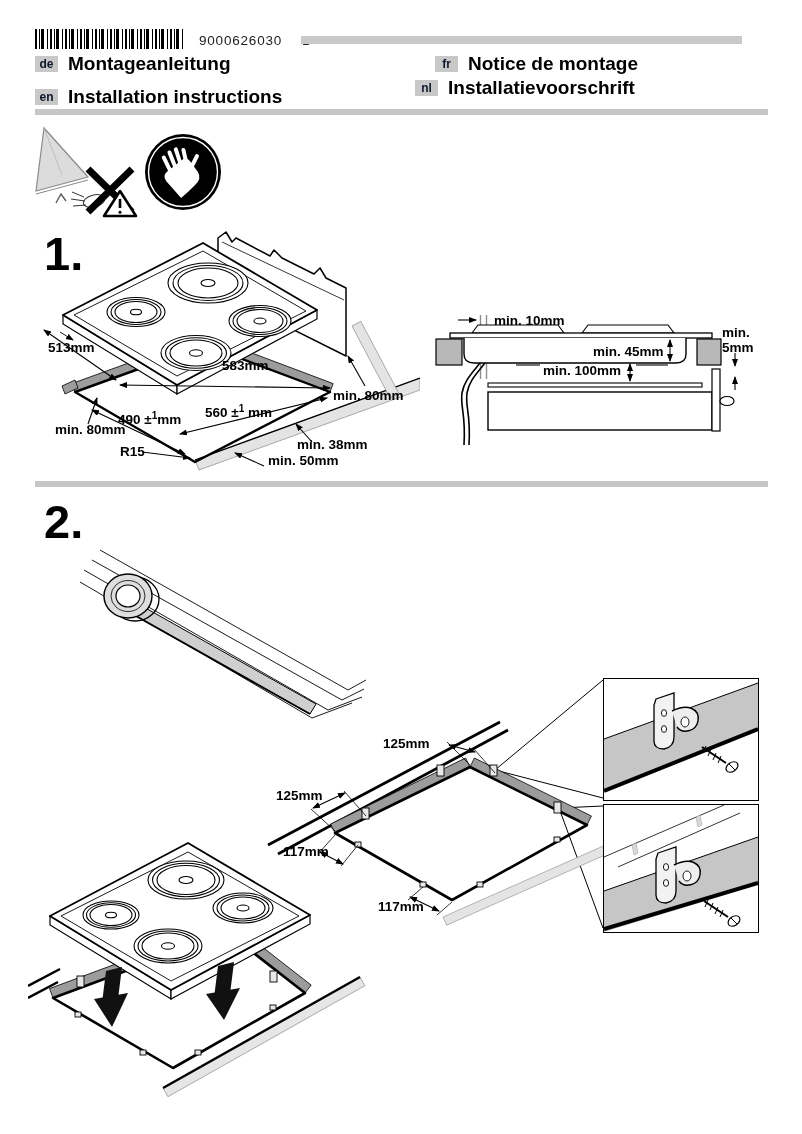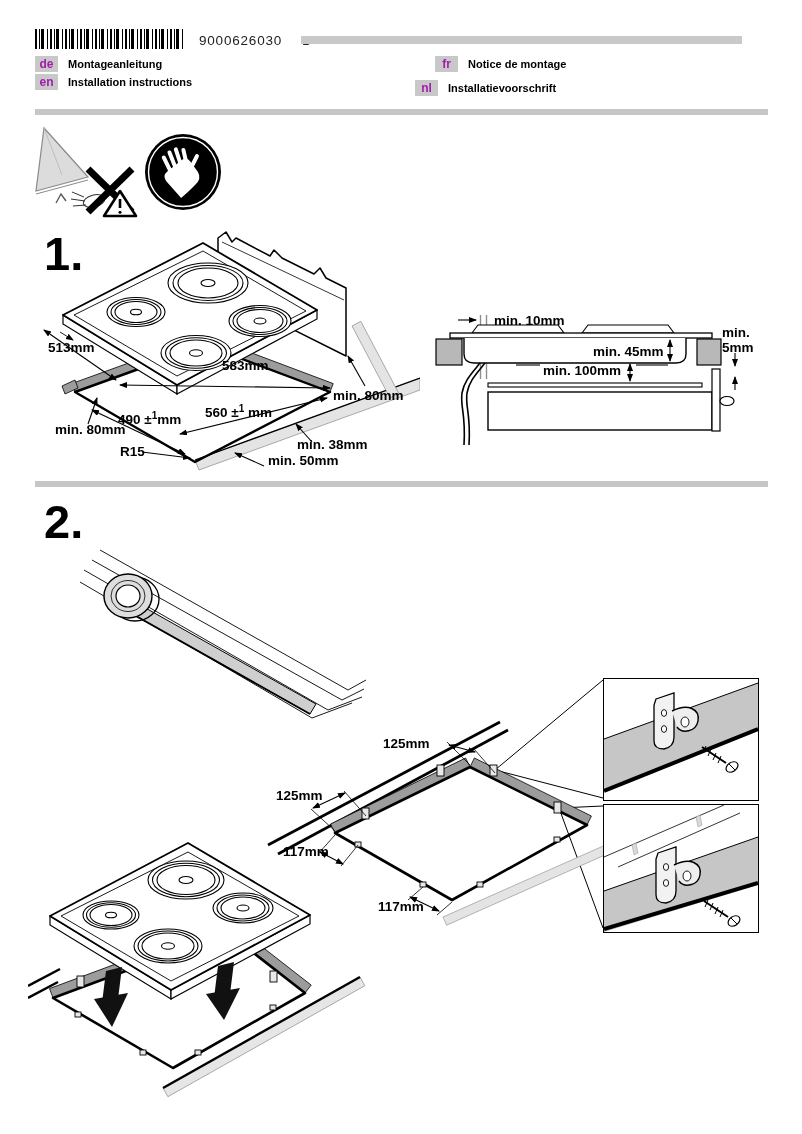--- a/index.html
+++ b/index.html
@@ -5,44 +5,44 @@
   html,body{margin:0;padding:0;background:#fff;}
   .page{position:relative;width:802px;height:1134px;background:#fff;overflow:hidden;
         font-family:"Liberation Sans",sans-serif;color:#000;}
   .abs{position:absolute;}
   .barcode{left:35px;top:29px;width:150px;height:20px;
     background:repeating-linear-gradient(90deg,#000 0px,#000 2px,#fff 2px,#fff 4px,#000 4px,#000 5px,#fff 5px,#fff 6px,#000 6px,#000 9px,#fff 9px,#fff 12px,#000 12px,#000 13px,#fff 13px,#fff 15px);}
   .partnum{left:199px;top:33px;font-size:13.5px;letter-spacing:.8px;color:#222;display:flex;gap:20px;}
   .topbar{left:301px;top:36px;width:441px;height:8px;background:#c9c9c9;}
   .divider{left:35px;width:733px;height:6px;background:#c6c6c6;}
   .langrow{display:flex;align-items:center;gap:10px;height:18px;}
-  .langtag{width:23px;height:16px;background:#c8c8c8;color:#a21caf;font-weight:bold;font-size:12px;
+  .langtag{width:23px;height:16px;background:#c8c8c8;color:#0f172a;font-weight:bold;font-size:12px;
     display:flex;align-items:center;justify-content:center;flex:0 0 auto;}
-  .langtitle{font-size:11px;font-weight:bold;white-space:nowrap;}
+  .langtitle{font-size:19px;font-weight:bold;white-space:nowrap;}
   .stepnum{font-size:47px;font-weight:bold;line-height:1;}
   .inset{border:1.6px solid #000;background:#fff;}
   svg text{font-family:"Liberation Sans",sans-serif;font-weight:bold;font-size:13.5px;fill:#000;}
 </style>
 </head>
 <body>
 
 <div class="page">
 
   <div class="abs barcode"></div>
   <div class="abs partnum">
     <span>9000626030</span>
     <span>D</span>
   </div>
   <div class="abs topbar"></div>
 
   <div class="abs langrow" style="left:35px;top:55px;">
     <span class="langtag">de</span>
     <span class="langtitle">Montageanleitung</span>
   </div>
-  <div class="abs langrow" style="left:35px;top:73px;">
+  <div class="abs langrow" style="left:35px;top:88px;">
     <span class="langtag">en</span>
     <span class="langtitle">Installation instructions</span>
   </div>
   <div class="abs langrow" style="left:415px;top:55px;margin-left:20px;">
     <span class="langtag">fr</span>
     <span class="langtitle">Notice de montage</span>
   </div>
   <div class="abs langrow" style="left:415px;top:79px;">
     <span class="langtag">nl</span>
     <span class="langtitle">Installatievoorschrift</span>

